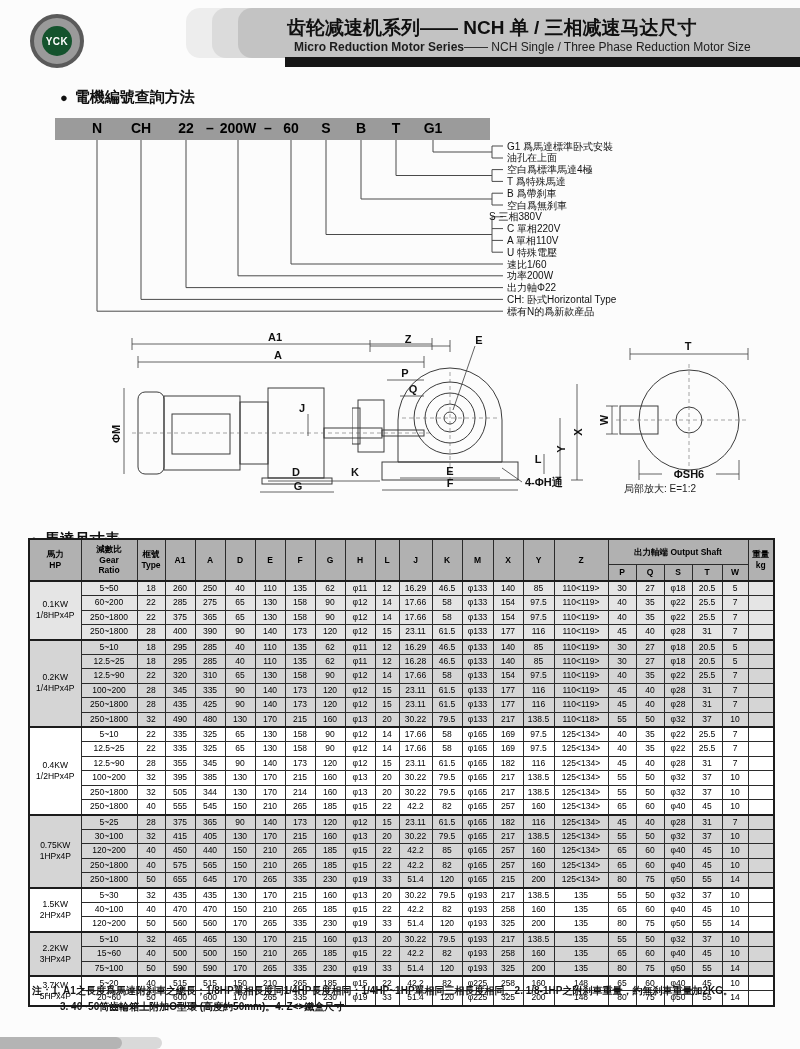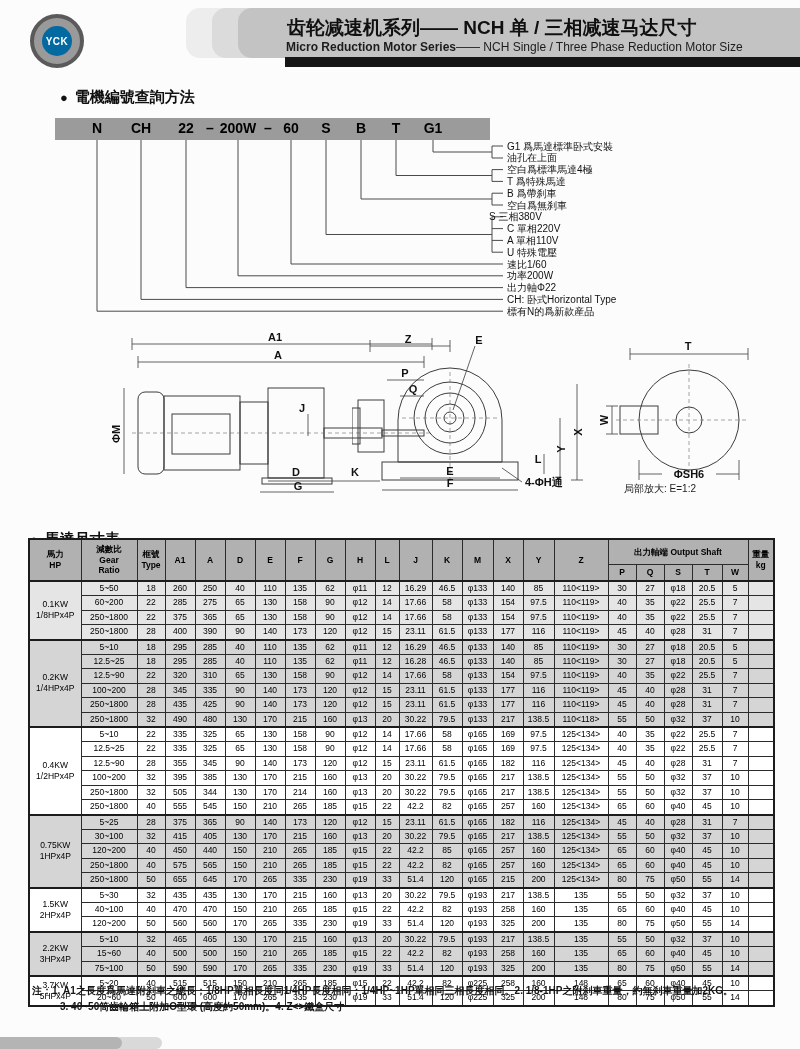--- a/index.html
+++ b/index.html
@@ -6,26 +6,26 @@
   .page{position:relative;width:800px;height:1049px;background:#fcfcfc;overflow:hidden;margin:0 auto;}
 
   
   .title-echo{position:absolute;top:8px;height:50px;width:92px;border-radius:14px;}
   .echo1{left:186px;background:#ededed;}
   .echo2{left:212px;background:#dbdbdb;}
   .title-band{position:absolute;left:238px;top:8px;width:562px;height:50px;background:#c3c3c3;border-radius:14px 0 0 14px;}
   .black-bar{position:absolute;left:285px;top:57px;width:515px;height:10px;background:#161616;}
   .logo{position:absolute;left:30px;top:14px;display:flex;align-items:center;}
   .logo-ring{width:54px;height:54px;border-radius:50%;border:4px solid #5a5a5a;background:#9a9a9a;display:flex;align-items:center;justify-content:center;box-sizing:border-box;}
-  .logo-inner{width:30px;height:30px;border-radius:50%;background:#0369a1;color:#fff;font-weight:bold;font-size:10px;display:flex;align-items:center;justify-content:center;letter-spacing:.5px;}
+  .logo-inner{width:30px;height:30px;border-radius:50%;background:#14532d;color:#fff;font-weight:bold;font-size:10px;display:flex;align-items:center;justify-content:center;letter-spacing:.5px;}
   .brand{margin-left:9px;}
   .brand-cn{font-size:25px;font-weight:bold;color:#1c1c1c;letter-spacing:2px;line-height:1.1;}
   .brand-en{font-size:10.5px;font-weight:bold;color:#1c1c1c;letter-spacing:.4px;}
   .title-cn{position:absolute;left:287px;top:15px;font-size:19px;font-weight:bold;color:#101010;white-space:nowrap;}
-  .title-en{position:absolute;left:286px;top:40px;font-size:12px;color:#1c1c1c;white-space:nowrap;}
+  .title-en{position:absolute;left:294px;top:40px;font-size:12px;color:#1c1c1c;white-space:nowrap;}
   .title-en b{font-weight:bold;}
 
   .sec-title{position:absolute;font-size:15px;font-weight:bold;color:#101010;}
   .sec-title .dot{margin-right:7px;font-size:13px;}
 
   
   .code-bar{position:absolute;left:55px;top:118px;width:435px;height:22px;background:#9b9b9b;}
   .code-bar .seg{position:absolute;top:2px;transform:translateX(-50%);font-size:14px;font-weight:bold;color:#000;}
   .connector-svg{position:absolute;left:30px;top:140px;}
   .callout{position:absolute;font-size:10px;color:#111;white-space:nowrap;line-height:11px;}

